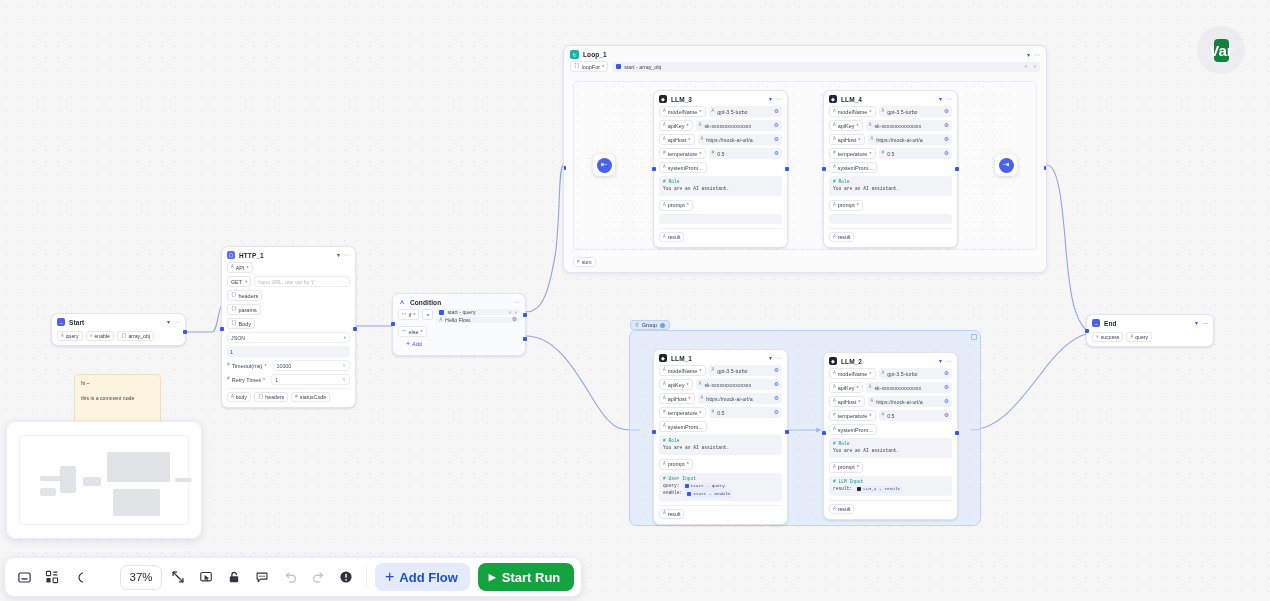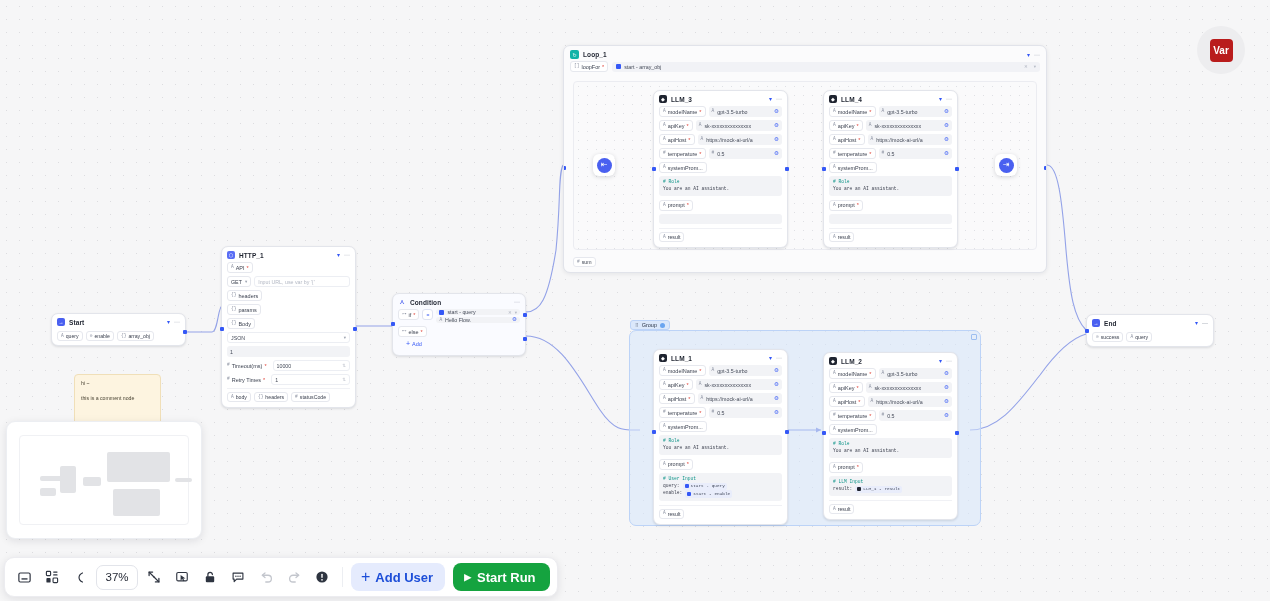--- a/index.html
+++ b/index.html
@@ -139,40 +139,40 @@
   .mm-inner { position:absolute; left:12px; top:13px; right:12px; bottom:13px;
     border:1px solid #f0f1f4; border-radius:4px; background:#fff; }
   .mm-blk { position:absolute; background:#e2e3e6; border-radius:2px; }
   
   #var-btn {
     position:absolute; left:1197px; top:26px; width:48px; height:48px;
     border-radius:50%; background:#ededef;
     display:flex; align-items:center; justify-content:center;
   }
   #var-btn .sq {
-    width:23px; height:23px; border-radius:4px; background:#b91c1c;
-    color:#fff; font-size:10px; font-weight:700;
+    width:15px; height:23px; border-radius:4px; background:#15803d;
+    color:#fff; font-size:15px; font-weight:700;
     display:flex; align-items:center; justify-content:center;
   }
   
   #toolbar {
     position:absolute; left:4px; bottom:4px; height:40px;
     background:#fff; border:1px solid #ececf0; border-radius:10px;
     box-shadow:0 2px 8px rgba(16,24,40,.10);
     display:flex; align-items:center; gap:4px; padding:0 7px;
   }
   .tb-btn {
     width:24px; height:24px; display:flex; align-items:center; justify-content:center;
     border-radius:5px; cursor:pointer; color:#2e3440;
   }
   .tb-btn.dim { color:#c3c6cd; }
   .zoom-box {
     min-width:42px; height:25px; border:1px solid #e2e4ea; border-radius:7px;
     display:flex; align-items:center; justify-content:center;
-    font-size:11.5px; color:#1f2430; cursor:pointer;
+    font-size:11.5px; color:#1f2430; cursor:pointer;margin-left:24px;
   }
   .tb-div { width:1px; height:20px; background:#eceef2; margin:0 4px; }
   .btn-add {
     display:flex; align-items:center; gap:5px;
     background:#e5ebfd; color:#1d4ed8; border-radius:8px;
     height:28px; padding:0 12px 0 10px; font-size:13px; font-weight:700;
     cursor:pointer;
   }
   .btn-run {
     display:flex; align-items:center; gap:6px;
@@ -914,21 +914,21 @@
     <div class="tb-btn">
       <svg width="14" height="14" viewBox="0 0 20 20">
           <circle cx="10" cy="10" r="8" fill="currentColor"></circle>
           <rect x="9" y="5.2" width="2" height="6.2" rx="1" fill="#fff"></rect>
           <circle cx="10" cy="14" r="1.2" fill="#fff"></circle>
         </svg>
     </div>
     <div class="tb-div"></div>
     <div class="btn-add">
       <span style="font-size:16px;font-weight:400;line-height:1;">+</span>
-      <span>Add User</span>
+      <span>Add Flow</span>
     </div>
     <div class="btn-run">
       <span style="font-size:9px;line-height:1;">▶</span>
       <span>Start Run</span>
     </div>
   </div>
 
 </div>
 
 </body></html>

